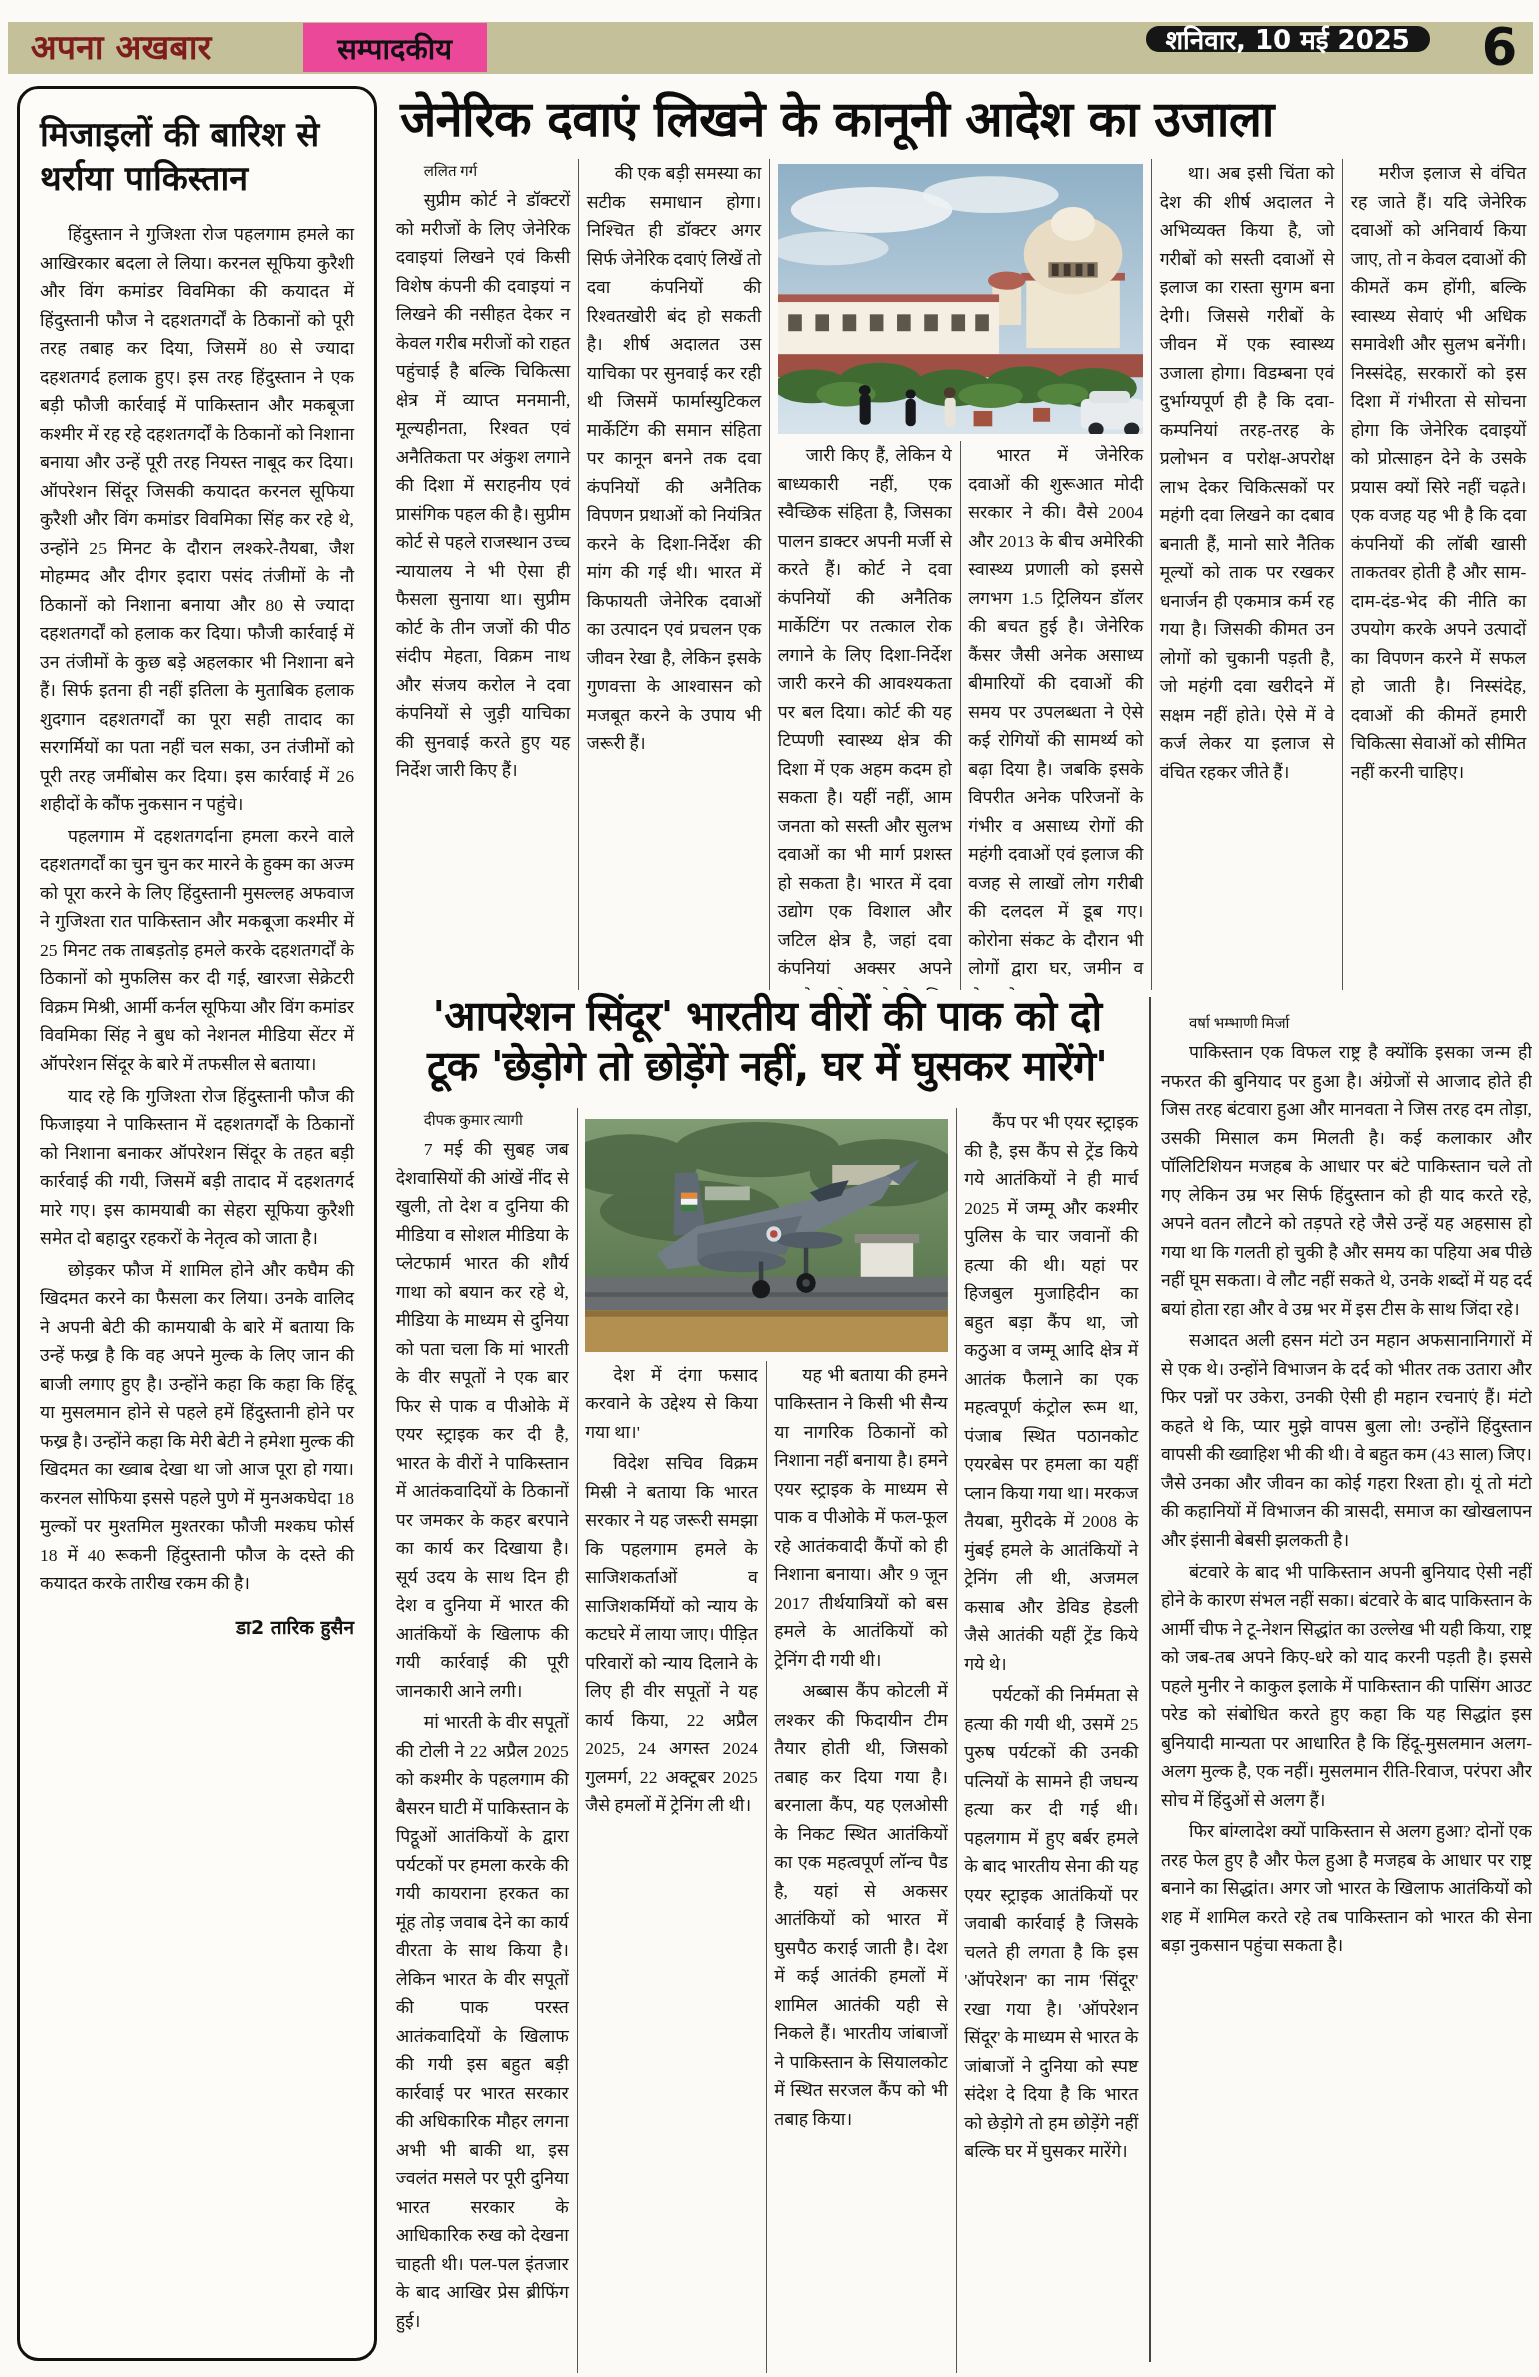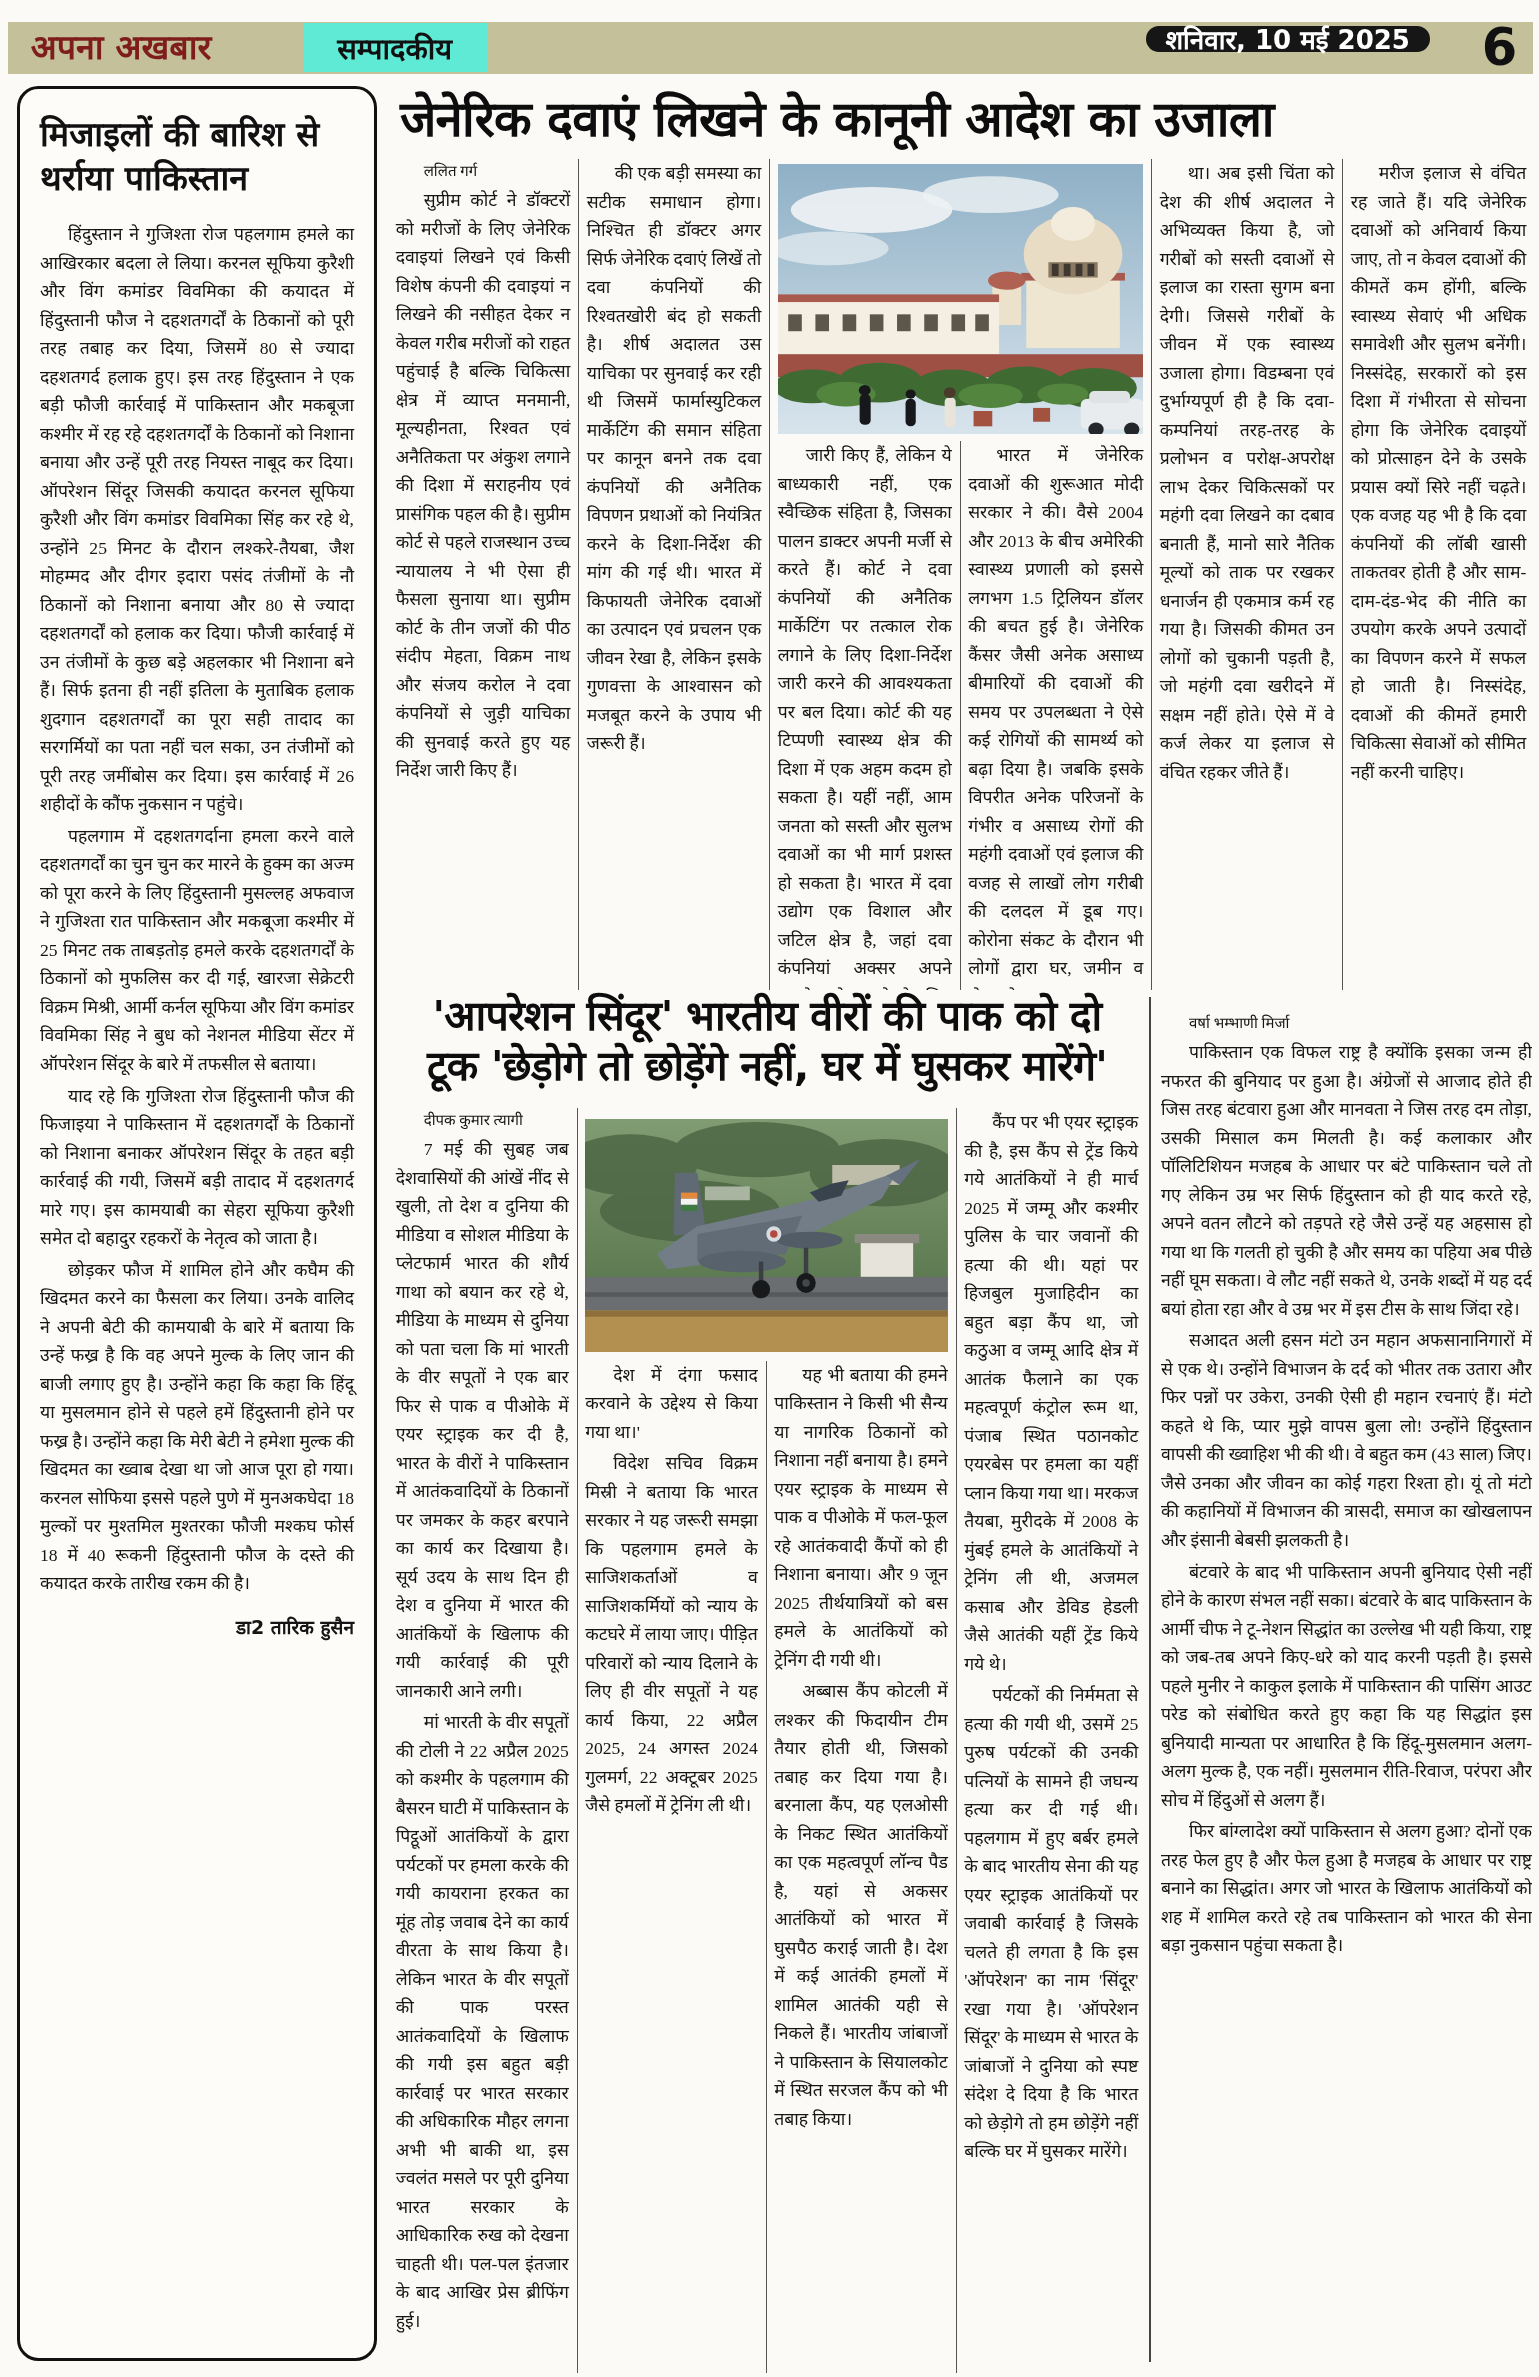--- a/index.html
+++ b/index.html
@@ -5,21 +5,21 @@
   html,body{margin:0;padding:0;}
   body{
     width:1540px;height:2377px;position:relative;
     background:#fbfaf6;color:#151515;
     font-family:"Liberation Serif","DejaVu Serif",serif;
     overflow:hidden;
   }
   
   .header-band{position:absolute;left:7.7px;top:21.5px;width:1525px;height:52px;background:#c3c09a;}
   .masthead{position:absolute;left:23px;top:4.6px;font-family:"DejaVu Sans",sans-serif;font-weight:700;font-size:34px;line-height:43px;color:#7f1d1d;}
-  .section-chip{position:absolute;left:295px;top:1.5px;width:184px;height:49px;background:#5eead4;display:flex;align-items:center;justify-content:center;font-family:"DejaVu Sans",sans-serif;font-weight:700;font-size:29px;color:#111;}
+  .section-chip{position:absolute;left:295px;top:1.5px;width:184px;height:49px;background:#ec4899;display:flex;align-items:center;justify-content:center;font-family:"DejaVu Sans",sans-serif;font-weight:700;font-size:29px;color:#111;}
   .date-pill{position:absolute;left:1138px;top:4.6px;width:284px;height:26px;background:#161616;border-radius:23px;display:flex;align-items:center;justify-content:center;color:#fff;font-family:"DejaVu Sans",sans-serif;font-weight:700;font-size:26px;}
   .page-num{position:absolute;left:1474px;top:-3.1px;font-family:"DejaVu Sans",sans-serif;font-weight:900;font-size:51px;color:#111;}
   
   .left-box{position:absolute;left:17px;top:86px;width:360px;height:2275px;border:3.1px solid #111;border-radius:21.5px;padding:18.4px 20px;box-sizing:border-box;background:#fdfcf8;overflow:hidden;}
   .left-box h2{margin:4.6px 0 20px 0;text-align:left;font-family:"DejaVu Sans",sans-serif;font-weight:700;font-size:34px;line-height:1.3;color:#111;}
   .body-text{font-size:17.6px;line-height:1.62;text-align:justify;}
   .body-text p{margin:0 0 3.1px 0;text-indent:28px;}
   .signature{margin-top:14px;text-align:right;font-family:"DejaVu Sans",sans-serif;font-weight:700;font-size:19px;}
   
   .main-art{position:absolute;left:388px;top:81px;width:1146px;}
@@ -237,21 +237,21 @@
             <circle cx="295" cy="214" r="5" fill="#44484c"></circle>
           </g>
         </svg>
       </div>
       <div class="sub2">
         <div class="subcol body-text">
           <p>देश में दंगा फसाद करवाने के उद्देश्य से किया गया था।'</p>
           <p>विदेश सचिव विक्रम मिस्री ने बताया कि भारत सरकार ने यह जरूरी समझा कि पहलगाम हमले के साजिशकर्ताओं व साजिशकर्मियों को न्याय के कटघरे में लाया जाए। पीड़ित परिवारों को न्याय दिलाने के लिए ही वीर सपूतों ने यह कार्य किया, 22 अप्रैल 2025, 24 अगस्त 2024 गुलमर्ग, 22 अक्टूबर 2025 जैसे हमलों में ट्रेनिंग ली थी।</p>
         </div>
         <div class="subcol body-text">
-          <p>यह भी बताया की हमने पाकिस्तान ने किसी भी सैन्य या नागरिक ठिकानों को निशाना नहीं बनाया है। हमने एयर स्ट्राइक के माध्यम से पाक व पीओके में फल-फूल रहे आतंकवादी कैंपों को ही निशाना बनाया। और 9 जून 2025 तीर्थयात्रियों को बस हमले के आतंकियों को ट्रेनिंग दी गयी थी।</p>
+          <p>यह भी बताया की हमने पाकिस्तान ने किसी भी सैन्य या नागरिक ठिकानों को निशाना नहीं बनाया है। हमने एयर स्ट्राइक के माध्यम से पाक व पीओके में फल-फूल रहे आतंकवादी कैंपों को ही निशाना बनाया। और 9 जून 2017 तीर्थयात्रियों को बस हमले के आतंकियों को ट्रेनिंग दी गयी थी।</p>
           <p>अब्बास कैंप कोटली में लश्कर की फिदायीन टीम तैयार होती थी, जिसको तबाह कर दिया गया है। बरनाला कैंप, यह एलओसी के निकट स्थित आतंकियों का एक महत्वपूर्ण लॉन्च पैड है, यहां से अकसर आतंकियों को भारत में घुसपैठ कराई जाती है। देश में कई आतंकी हमलों में शामिल आतंकी यही से निकले हैं। भारतीय जांबाजों ने पाकिस्तान के सियालकोट में स्थित सरजल कैंप को भी तबाह किया।</p>
         </div>
       </div>
     </div>
     <div class="col body-text">
       <p>कैंप पर भी एयर स्ट्राइक की है, इस कैंप से ट्रेंड किये गये आतंकियों ने ही मार्च 2025 में जम्मू और कश्मीर पुलिस के चार जवानों की हत्या की थी। यहां पर हिजबुल मुजाहिदीन का बहुत बड़ा कैंप था, जो कठुआ व जम्मू आदि क्षेत्र में आतंक फैलाने का एक महत्वपूर्ण कंट्रोल रूम था, पंजाब स्थित पठानकोट एयरबेस पर हमला का यहीं प्लान किया गया था। मरकज तैयबा, मुरीदके में 2008 के मुंबई हमले के आतंकियों ने ट्रेनिंग ली थी, अजमल कसाब और डेविड हेडली जैसे आतंकी यहीं ट्रेंड किये गये थे।</p>
       <p>पर्यटकों की निर्ममता से हत्या की गयी थी, उसमें 25 पुरुष पर्यटकों की उनकी पत्नियों के सामने ही जघन्य हत्या कर दी गई थी। पहलगाम में हुए बर्बर हमले के बाद भारतीय सेना की यह एयर स्ट्राइक आतंकियों पर जवाबी कार्रवाई है जिसके चलते ही लगता है कि इस 'ऑपरेशन' का नाम 'सिंदूर' रखा गया है। 'ऑपरेशन सिंदूर' के माध्यम से भारत के जांबाजों ने दुनिया को स्पष्ट संदेश दे दिया है कि भारत को छेड़ोगे तो हम छोड़ेंगे नहीं बल्कि घर में घुसकर मारेंगे।</p>
     </div>
   </div>
 </div>

